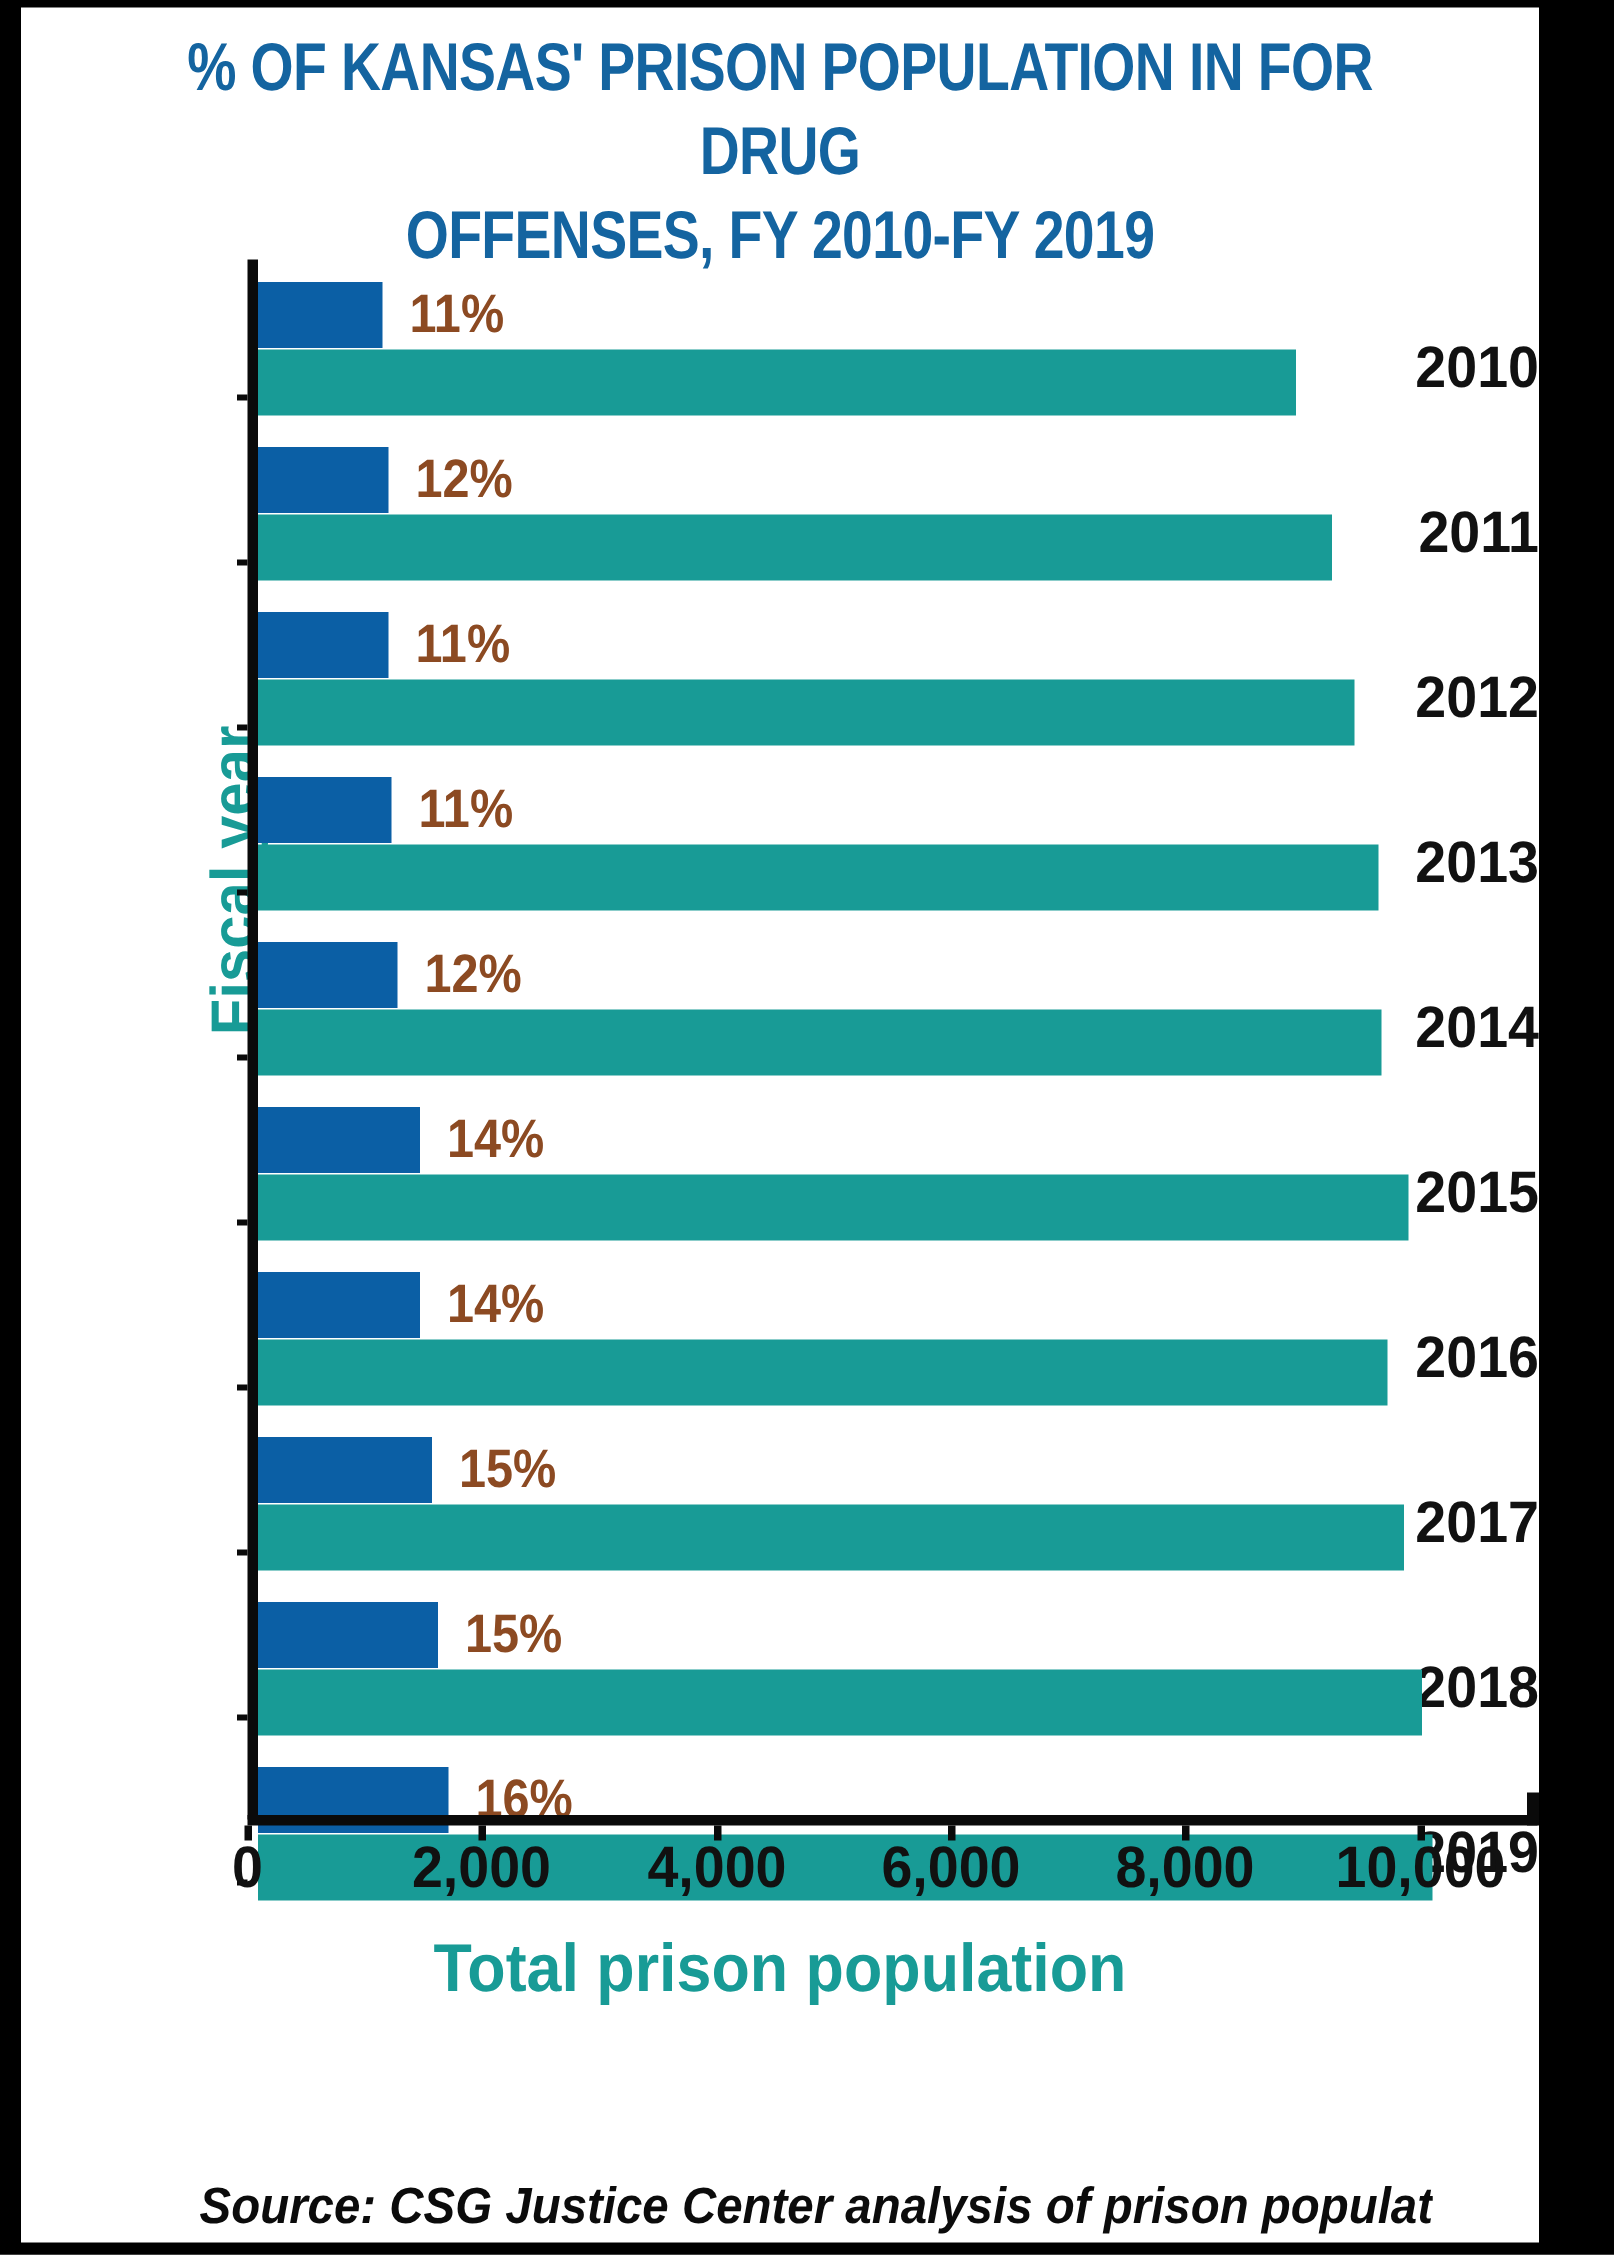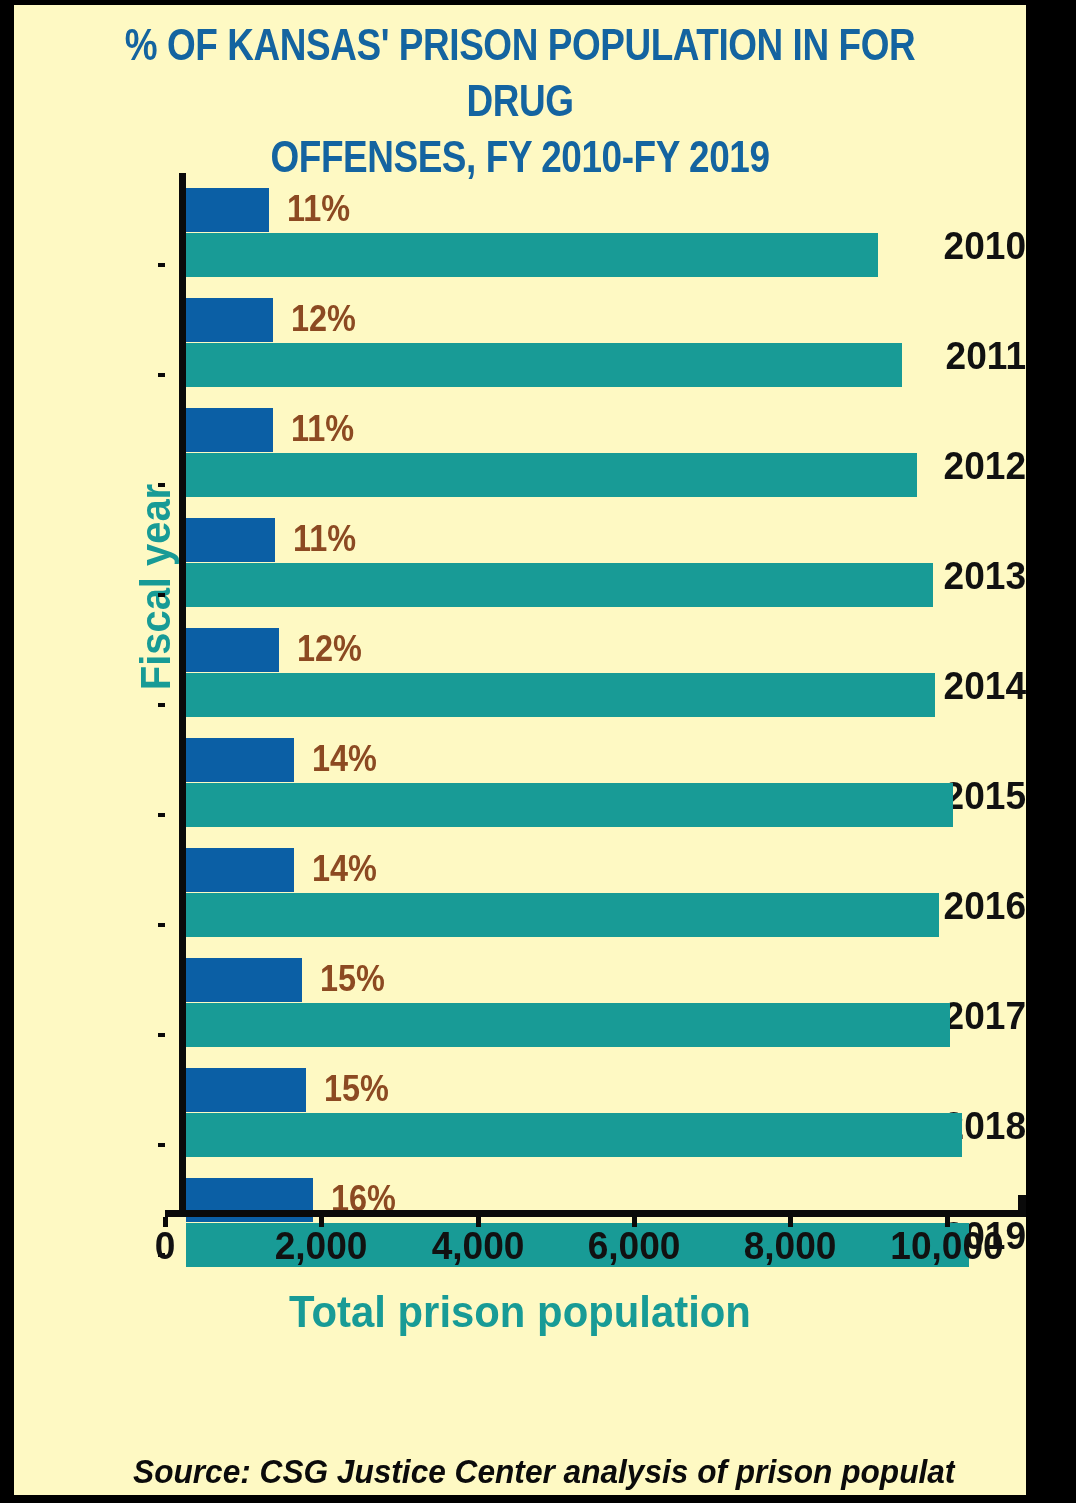--- a/index.html
+++ b/index.html
@@ -6,21 +6,21 @@
   html, body {
     width: 1076px; height: 1503px;
     background: #000;
     font-family: "Liberation Sans", sans-serif;
     overflow: hidden;
   }
   #page {
     position: absolute;
     left: 14px; top: 5px;
     width: 1012px; height: 1490px;
-    background: #fef9c3;
+    background: #ffffff;
   }
 
   
   #title {
     position: absolute;
     left: 0; top: 12px;
     width: 1012px;
     text-align: center;
     color: #1464A0;
     font-family: "Liberation Sans Narrow", "Liberation Sans", sans-serif;
@@ -33,21 +33,20 @@
     white-space: pre-line;
   }
 
   
   #plot-area {
     position: absolute;
     left: 151px;           
     top: 168px;
     width: 861px;
     height: 1040px;
-    margin-left: 14px;
   }
   
   #y-spine {
     position: absolute;
     left: 0; top: 0;
     width: 7px; height: 1040px;
     background: #0a0a0a;
   }
   
   #x-spine {

